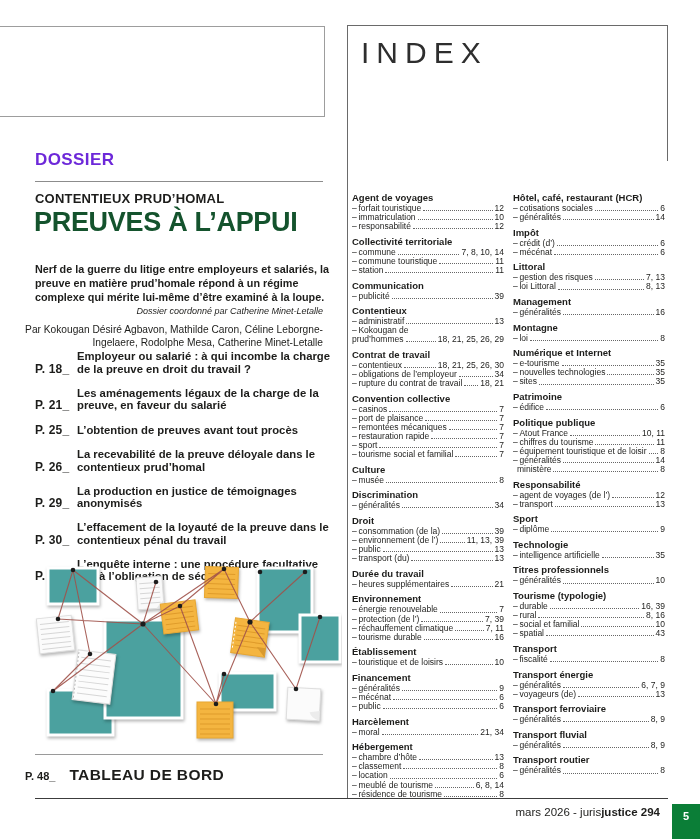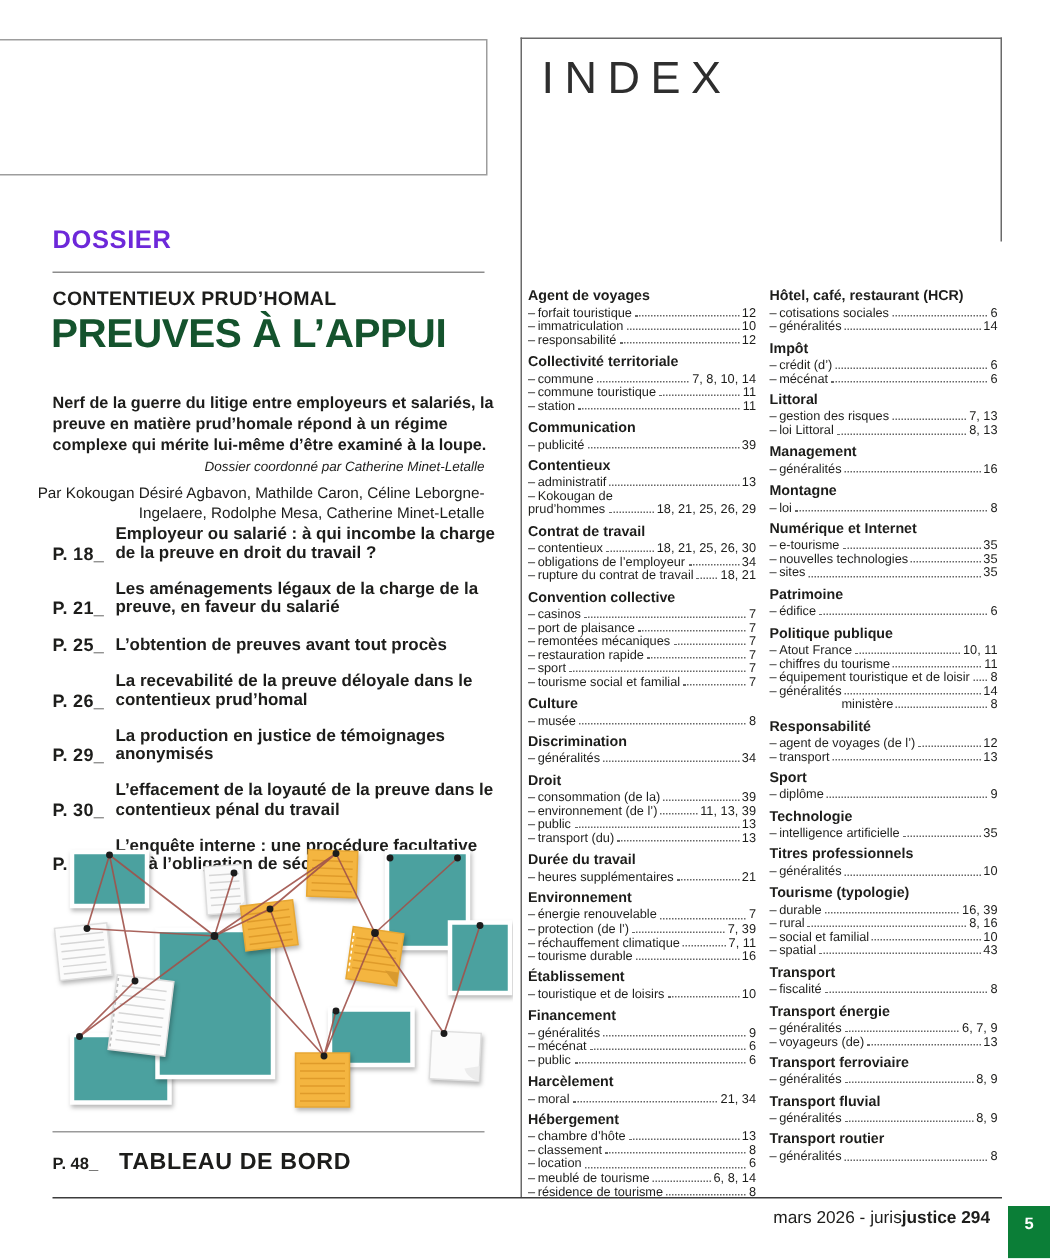--- a/index.html
+++ b/index.html
@@ -24,21 +24,21 @@
   .articles{position:absolute;left:35px;top:350px;width:305px;}
   .article{display:flex;margin-bottom:11px;align-items:flex-end;}
   .article .pnum{flex:0 0 42px;font-size:12px;font-weight:bold;letter-spacing:.2px;}
   .article .atitle{flex:1;font-size:11.3px;font-weight:bold;line-height:1.13;}
   
   .illu{position:absolute;left:28px;top:562px;width:314px;height:190px;}
   .illu svg{display:block;}
   .shadow{filter:drop-shadow(1.5px 2px 1.5px rgba(0,0,0,.28));}
   
   .rule-tab-top{position:absolute;left:35px;top:754px;width:288px;height:1px;background:#9a9a9a;}
-  .tableau{position:absolute;left:35px;top:766px;width:288px;display:flex;align-items:baseline;}
+  .tableau{position:absolute;left:25px;top:766px;width:288px;display:flex;align-items:baseline;}
   .tableau .pnum{font-size:11px;font-weight:bold;margin-right:14px;}
   .tableau .ttitle{font-size:15.5px;font-weight:600;letter-spacing:.4px;}
   
   .divider{position:absolute;left:347px;top:25px;width:1px;height:773px;background:#6a6a6a;}
   .index-frame{position:absolute;left:347px;top:25px;width:320px;height:135px;
                border-top:1px solid #6a6a6a;border-right:1px solid #6a6a6a;}
   .index-title{position:absolute;left:361px;top:36px;font-size:30px;font-weight:normal;
                letter-spacing:7px;color:#2e2e2e;}
   .index-cols{position:absolute;left:352px;top:193px;width:314px;display:flex;gap:9px;}
   .idx-col{width:152px;}
@@ -542,21 +542,21 @@
             <span class="idx-term">– équipement touristique et de loisir</span>
             <span class="idx-lead"></span>
             <span class="idx-pages">8</span>
           </div>
           <div class="idx-row">
             <span class="idx-term">– généralités</span>
             <span class="idx-lead"></span>
             <span class="idx-pages">14</span>
           </div>
           <div class="idx-row">
-            <span class="idx-term" style="padding-left: 4px; margin-left: 44px;">ministère</span>
+            <span class="idx-term" style="padding-left: 4px;">ministère</span>
             <span class="idx-lead"></span>
             <span class="idx-pages">8</span>
           </div>
         </div>
         <div class="idx-group">
           <div class="idx-h">Responsabilité</div>
           <div class="idx-row">
             <span class="idx-term">– agent de voyages (de l’)</span>
             <span class="idx-lead"></span>
             <span class="idx-pages">12</span>

